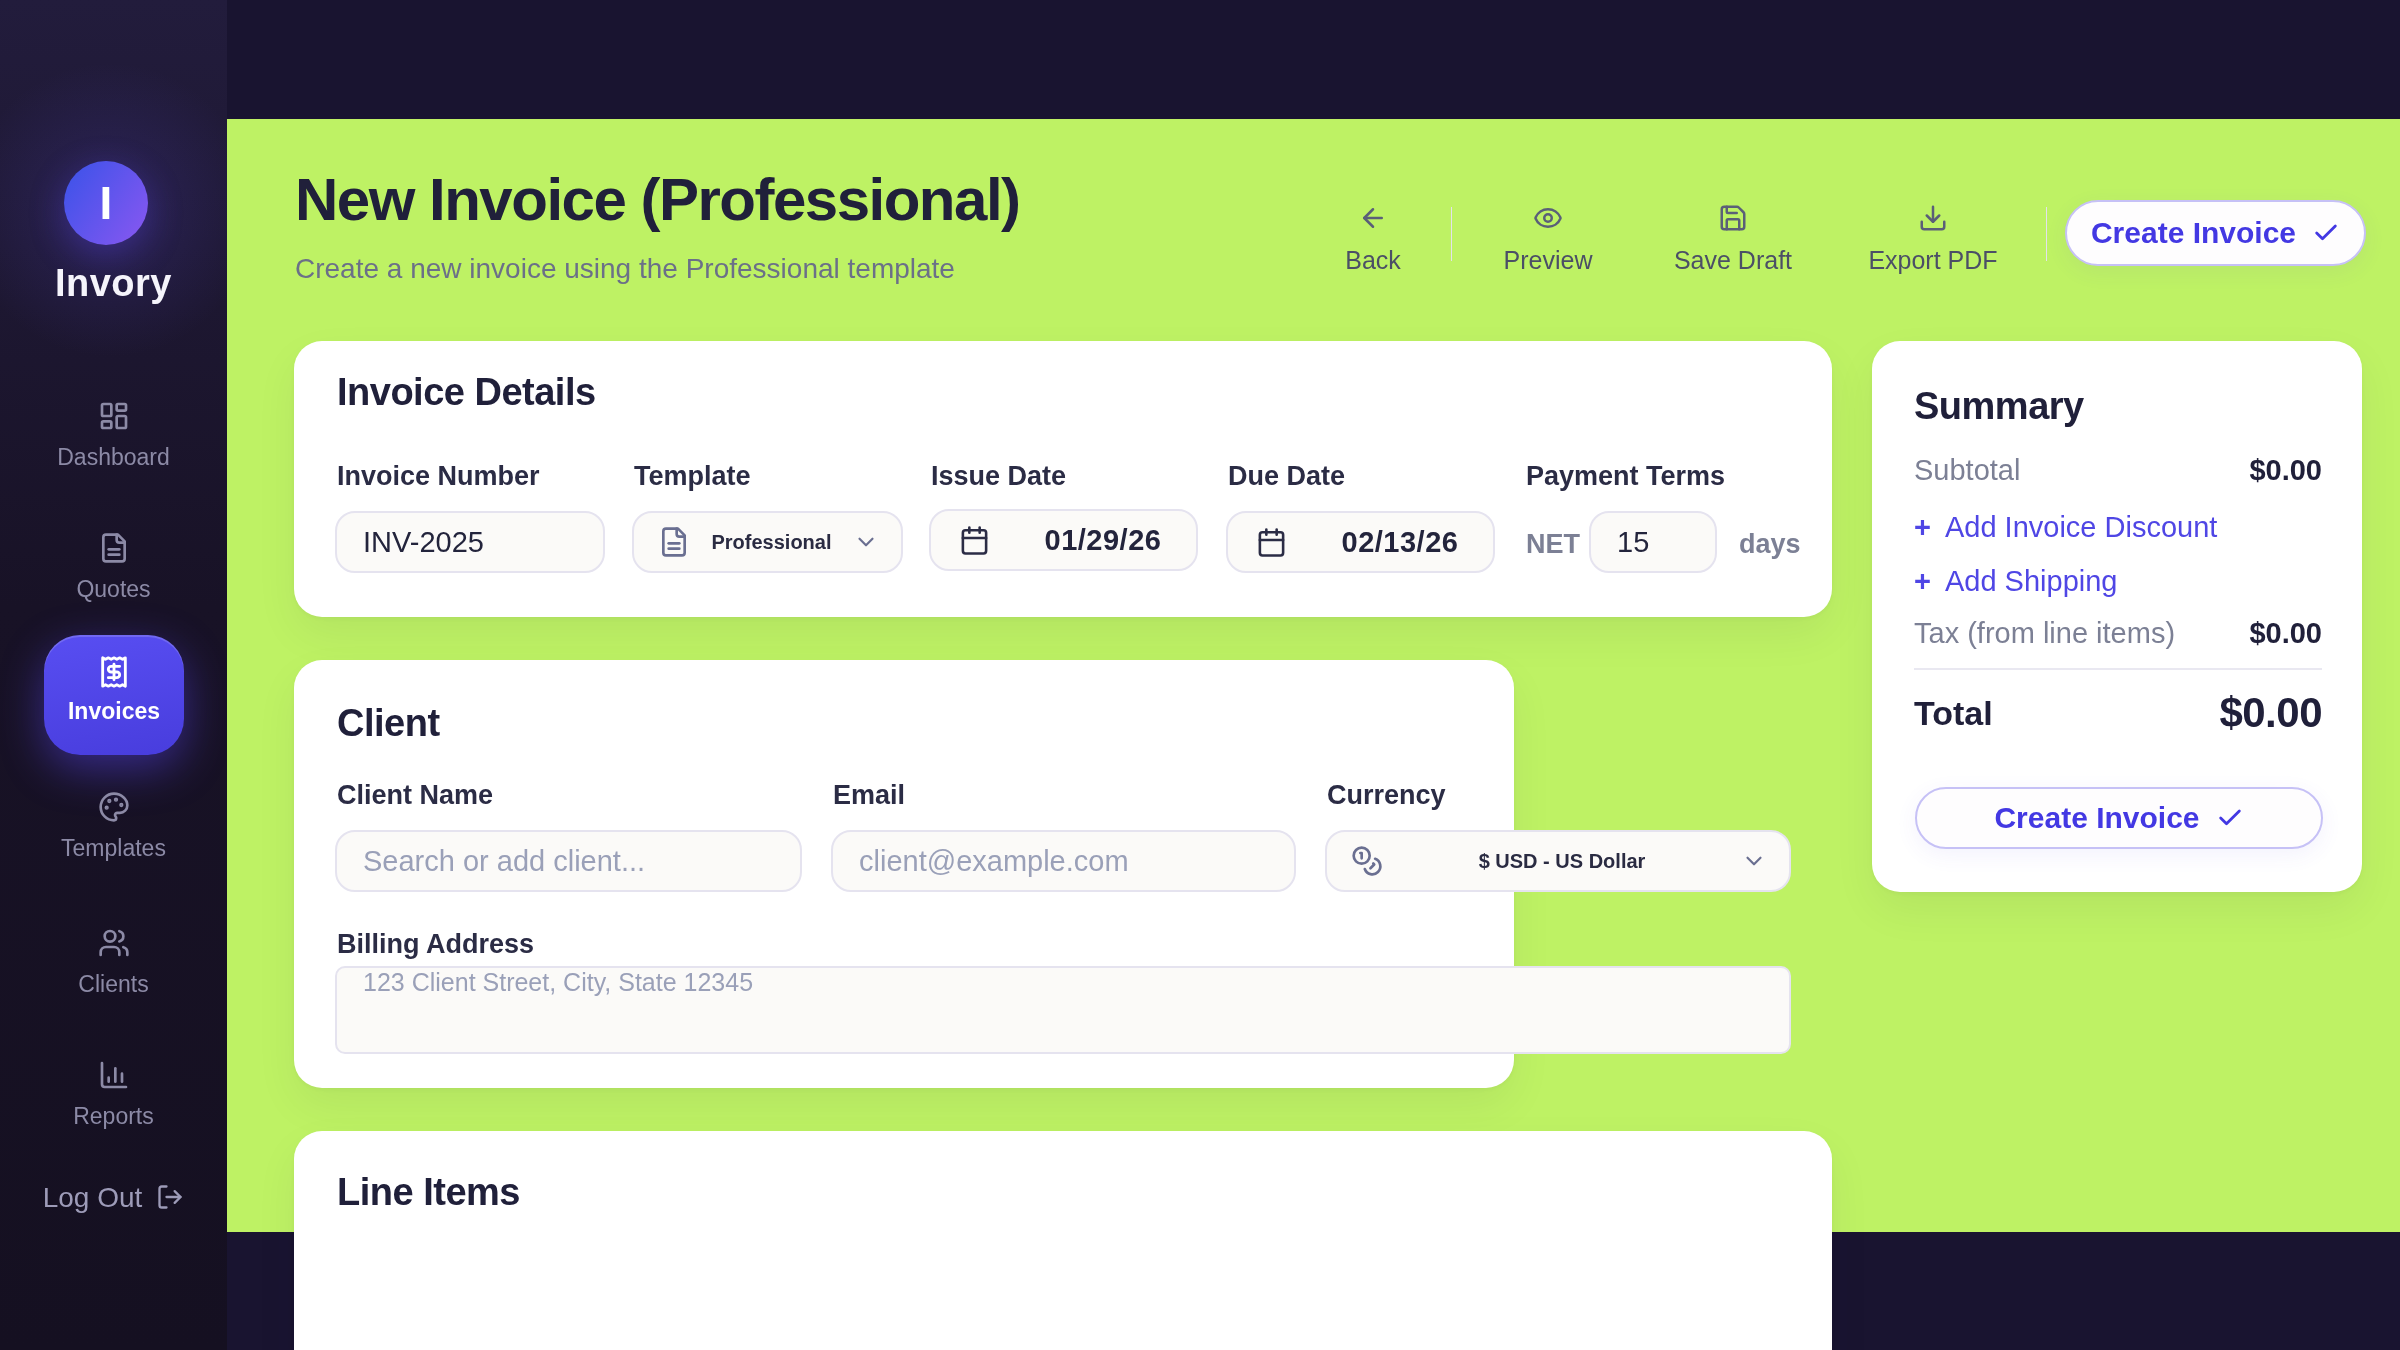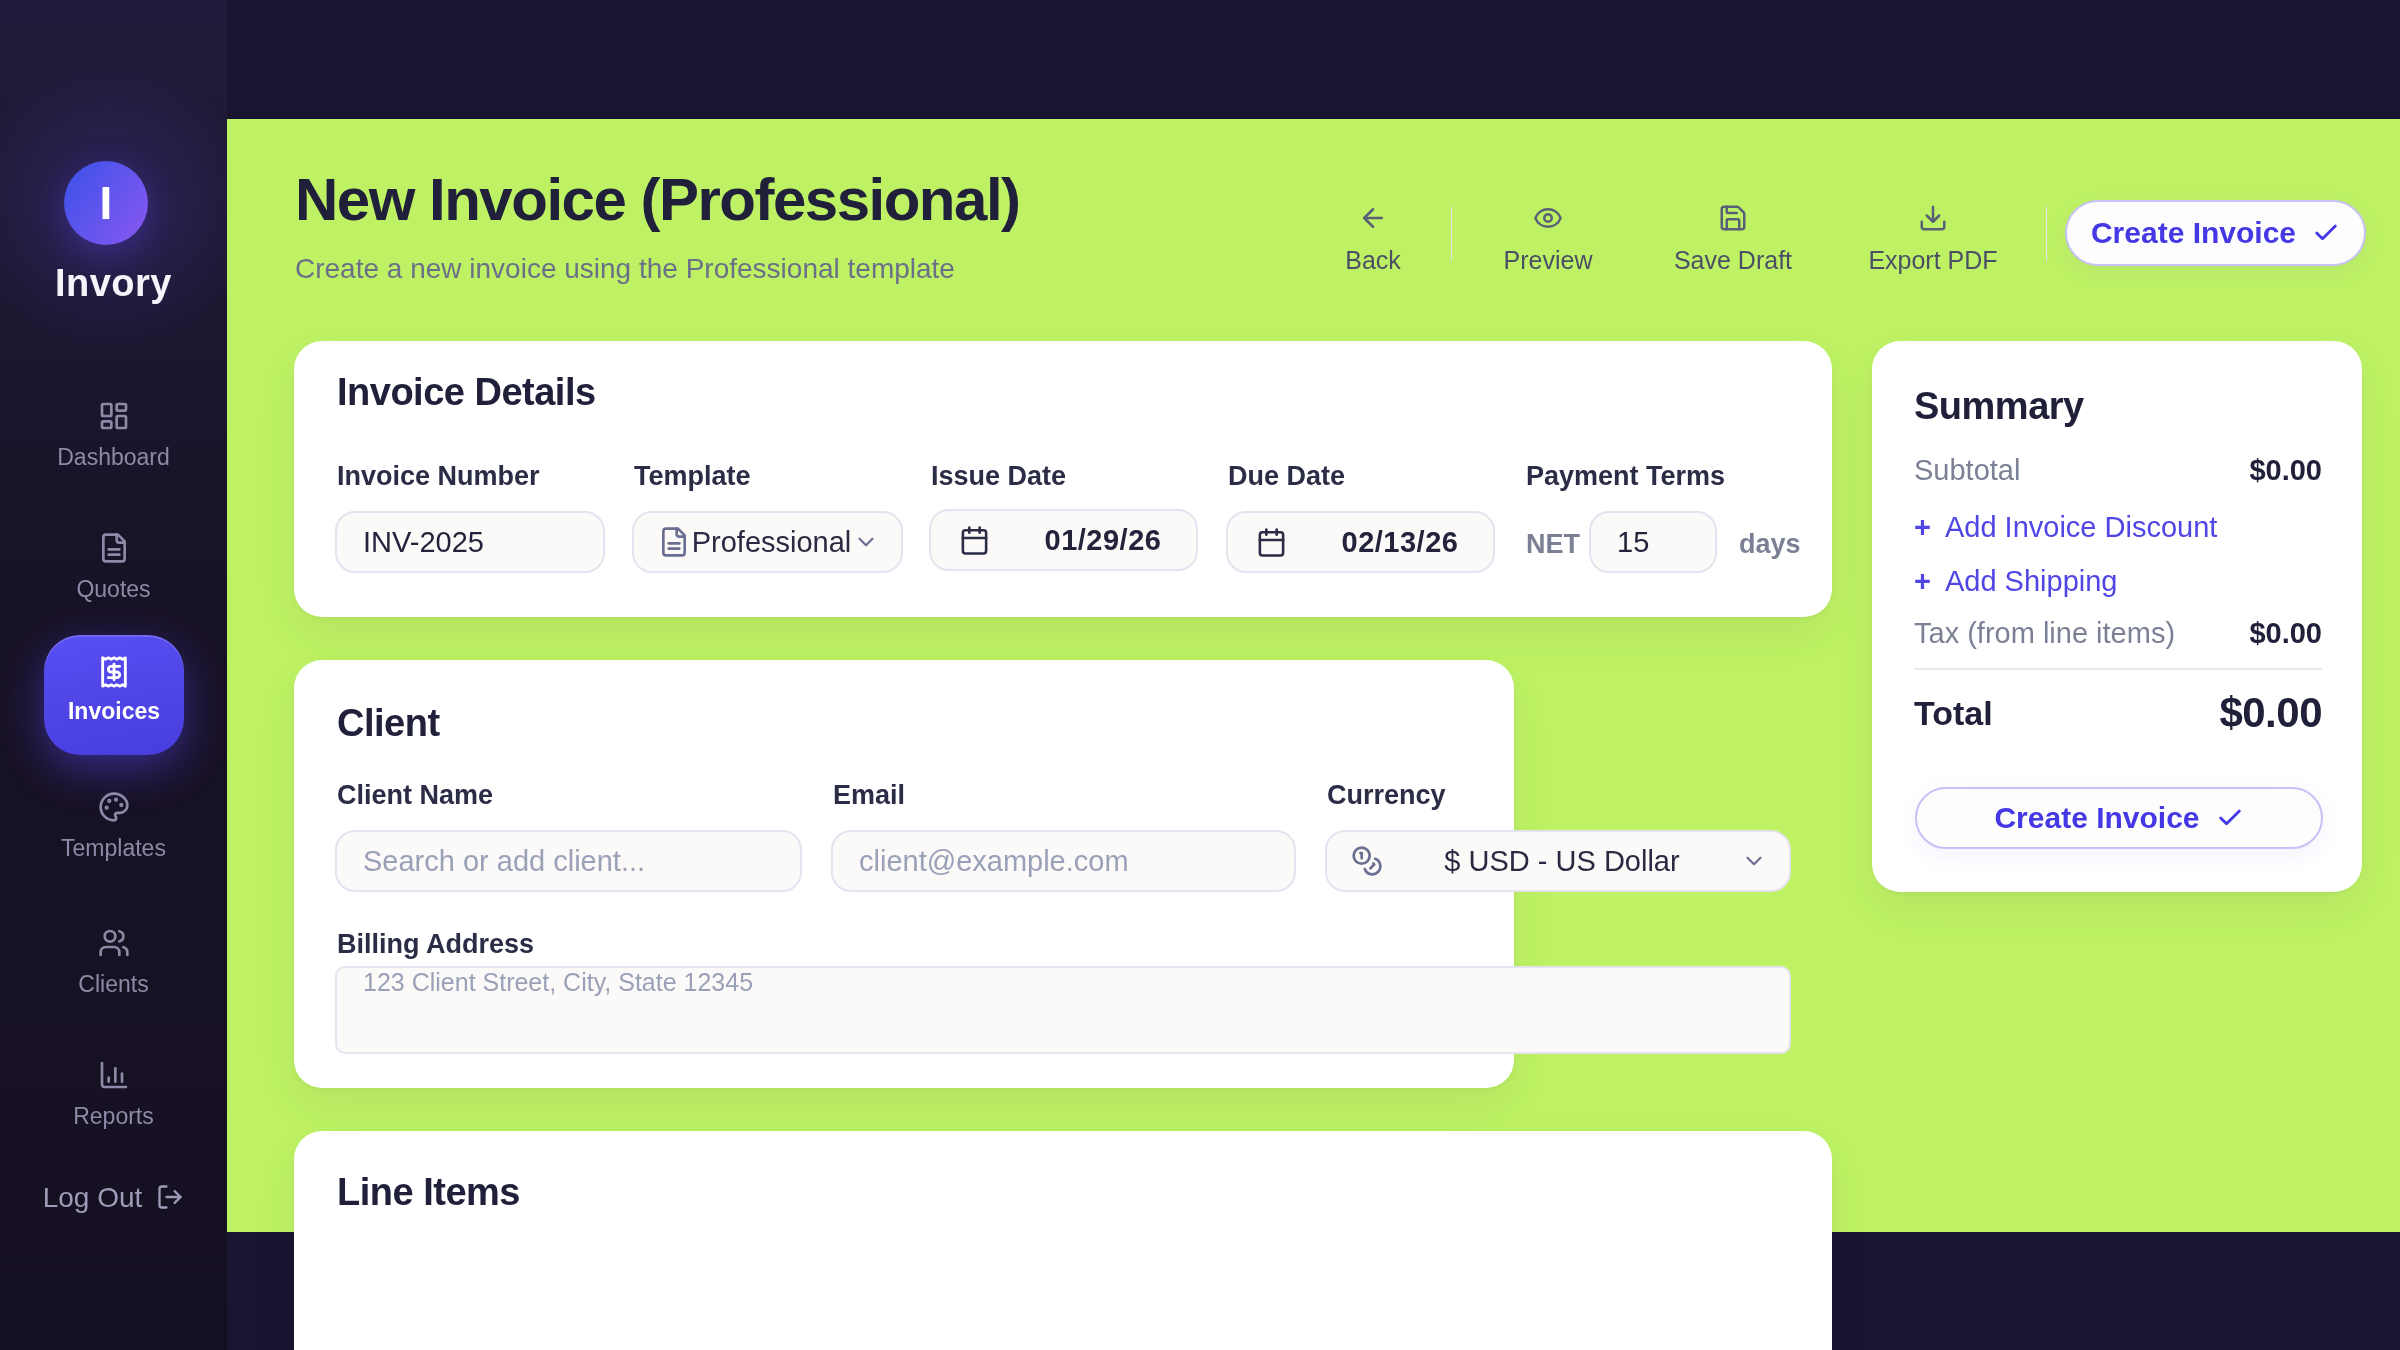--- a/index.html
+++ b/index.html
@@ -56,21 +56,21 @@
 
   .sec-title{position:absolute;left:43px;font-size:38px;font-weight:800;color:#20203a;letter-spacing:-.5px;}
   .f-label{position:absolute;font-size:27px;font-weight:600;color:#2b2c45;}
 
   .input,.selectbox{position:absolute;height:62px;background:#fbfaf8;border:2px solid #e5e3ef;
          border-radius:20px;box-sizing:border-box;font-family:inherit;}
   .input{font-size:29px;color:#23243c;padding:0 0 0 26px;outline:none;}
   .input::placeholder{color:#9aa0b8;opacity:1;}
   .selectbox{display:flex;align-items:center;padding:0 22px 0 24px;cursor:pointer;color:#2a2b42;}
   .selectbox .sicon{width:32px;height:32px;color:#6a6f91;flex:0 0 auto;}
-  .selectbox .stext{flex:1;text-align:center;font-size:29px;font-weight:400;}
+  .selectbox .stext{flex:1;text-align:center;font-size:20px;font-weight:700;}
   .selectbox .chev{width:26px;height:26px;color:#6a6f91;flex:0 0 auto;}
   .datebox{display:flex;align-items:center;gap:20px;padding:0 0 0 28px;cursor:pointer;color:#23243c;}
   .datebox .sicon{width:31px;height:31px;color:#2b2c45;}
   .datebox .stext{font-size:29px;font-weight:600;letter-spacing:.5px;}
   .aux{position:absolute;font-size:27px;font-weight:600;color:#7c8095;}
 
   .area{display:flex;padding:0 26px;font-size:25px;color:#9aa0b8;cursor:text;border-radius:10px;}
 
   
   .sumrow{position:absolute;left:42px;right:40px;display:flex;justify-content:space-between;align-items:center;gap:42px;}

